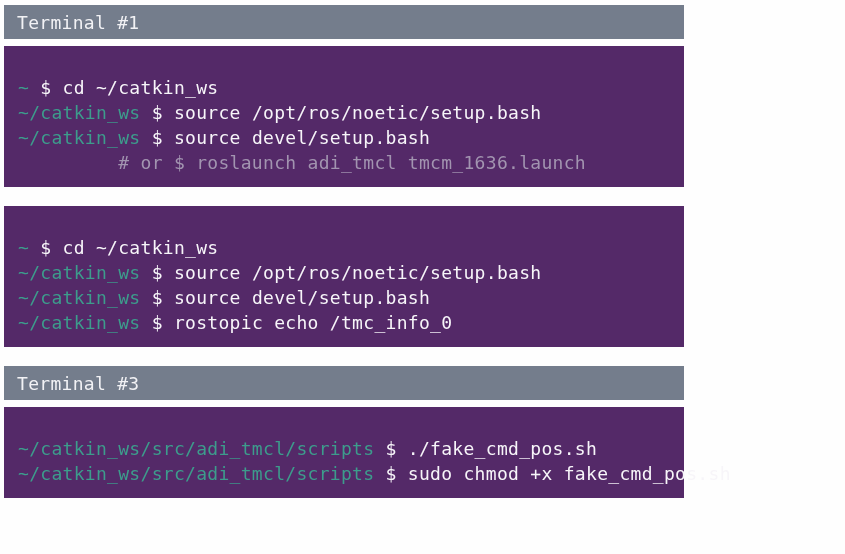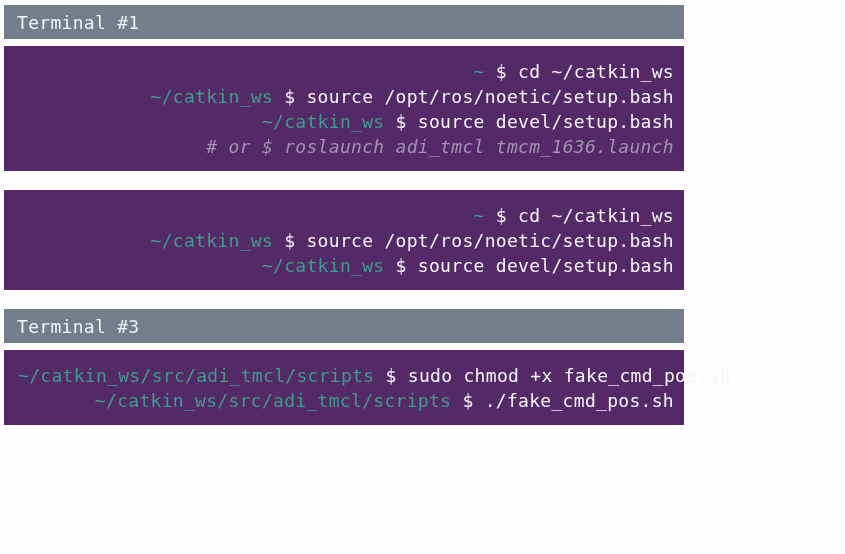--- a/index.html
+++ b/index.html
@@ -29,32 +29,31 @@
     margin-bottom:7px;
   }
   .titlebar .title{
     color:var(--title-fg);
     font-size:18px;
     letter-spacing:.3px;
     white-space:pre;
   }
   .term-body{
     background:var(--terminal-bg);
-    padding:13px 10px 12px 14px;
-    text-align:right;
+    padding:29px 10px 12px 14px;
   }
   .line{
     font-size:18px;
     line-height:25px;
     letter-spacing:.3px;
     white-space:pre;
   }
   .line .prompt{color:var(--prompt-fg);}
   .line .cmd{color:var(--cmd-fg);}
-  .line.comment .cmd{color:var(--comment-fg);font-style:italic;}
+  .line.comment .cmd{color:var(--comment-fg);}
 </style>
 </head>
 <body>
 
 <div class="page">
   <div id="terminals">
   <section class="terminal">
     <div class="titlebar">
       <span class="title">Terminal #1</span>
     </div>
@@ -64,26 +63,27 @@
           <div class="line"><span class="prompt">~/catkin_ws</span><span class="cmd"> $ source devel/setup.bash</span></div>
           <div class="line comment"><span class="cmd">         # or $ roslaunch adi_tmcl tmcm_1636.launch</span></div>
         </div>
   </section>
 
   <section class="terminal">
     <div class="term-body">
           <div class="line"><span class="prompt">~</span><span class="cmd"> $ cd ~/catkin_ws</span></div>
           <div class="line"><span class="prompt">~/catkin_ws</span><span class="cmd"> $ source /opt/ros/noetic/setup.bash</span></div>
           <div class="line"><span class="prompt">~/catkin_ws</span><span class="cmd"> $ source devel/setup.bash</span></div>
+          <div class="line"><span class="prompt">~/catkin_ws</span><span class="cmd"> $ rostopic echo /tmc_info_0</span></div>
         </div>
   </section>
 
   <section class="terminal">
     <div class="titlebar">
       <span class="title">Terminal #3</span>
     </div>
     <div class="term-body">
+          <div class="line"><span class="prompt">~/catkin_ws/src/adi_tmcl/scripts</span><span class="cmd"> $ ./fake_cmd_pos.sh</span></div>
           <div class="line"><span class="prompt">~/catkin_ws/src/adi_tmcl/scripts</span><span class="cmd"> $ sudo chmod +x fake_cmd_pos.sh</span></div>
-          <div class="line"><span class="prompt">~/catkin_ws/src/adi_tmcl/scripts</span><span class="cmd"> $ ./fake_cmd_pos.sh</span></div>
         </div>
   </section>
 </div>
 </div>
 
 </body></html>

